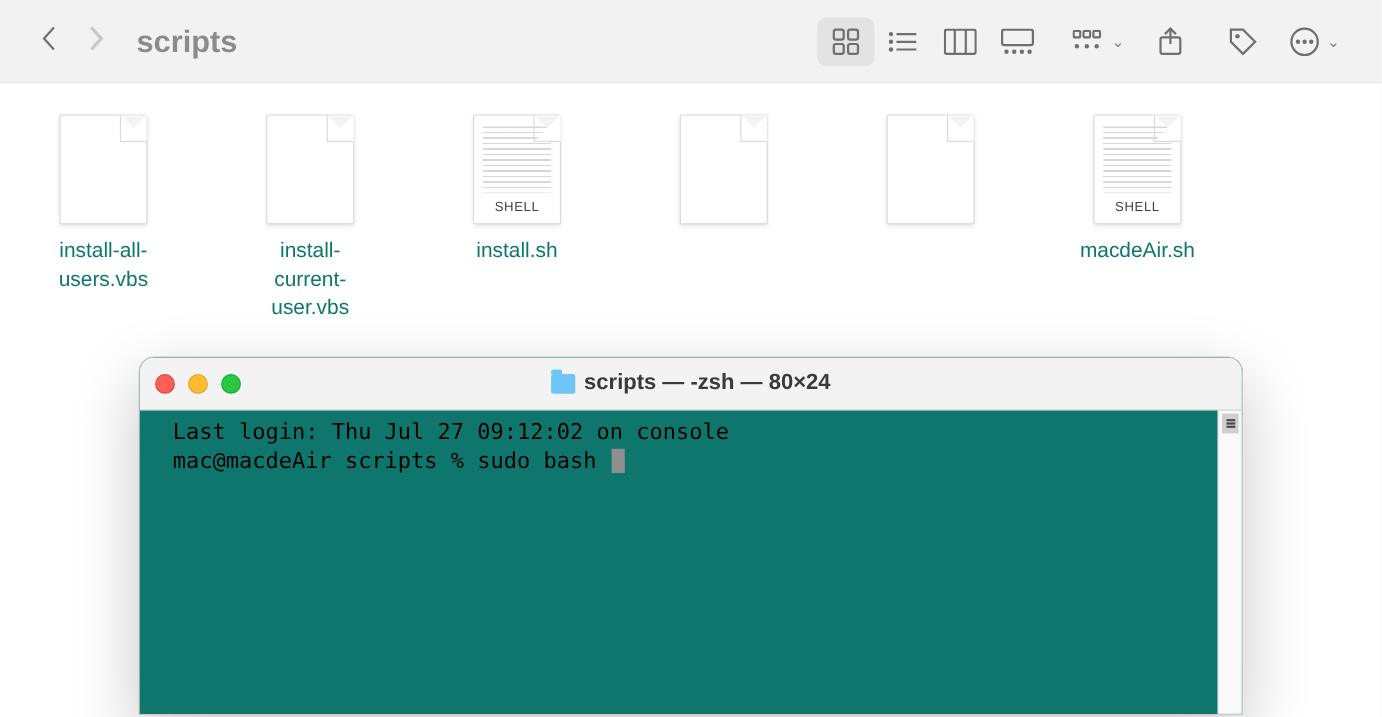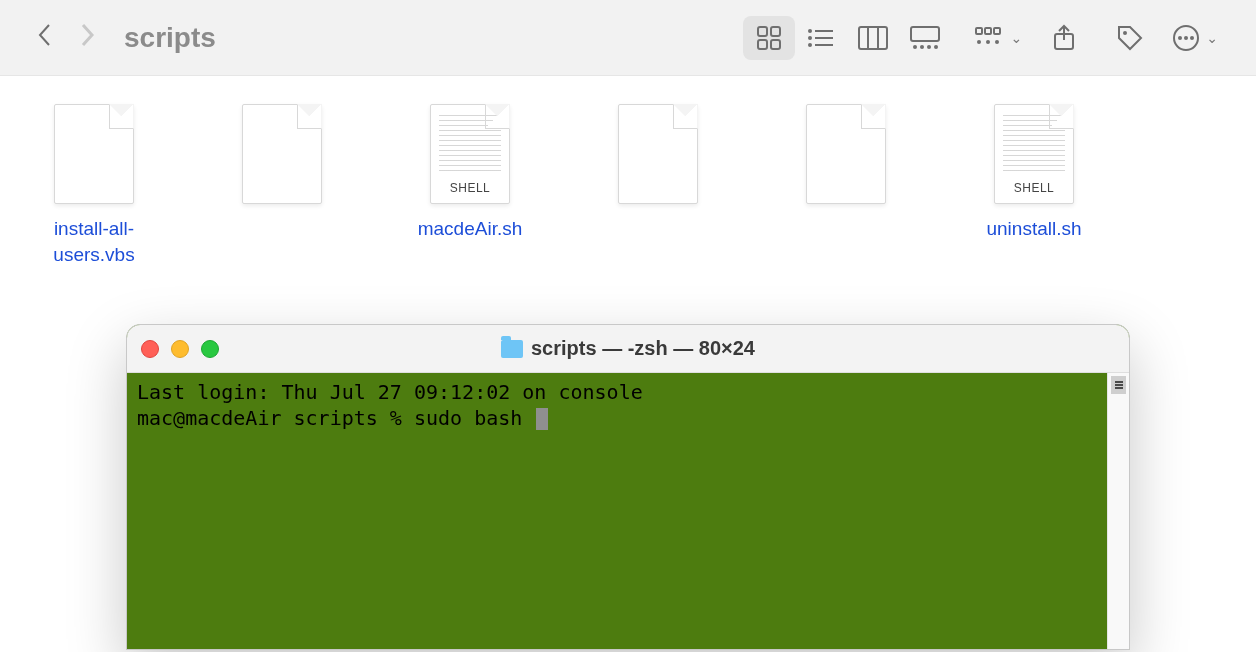--- a/index.html
+++ b/index.html
@@ -127,33 +127,33 @@
     height: 60px;
     background: repeating-linear-gradient(
       to bottom,
       #bcbcbc 0, #bcbcbc 1px,
       transparent 1px, transparent 5px
     );
     opacity: 0.6;
   }
   .file-label {
     font-size: 19px;
-    color: #1d4ed8;
+    color: #0f766e;
     line-height: 1.35;
     word-break: break-word;
   }
 
   
   .terminal {
     position: absolute;
     left: 126px;
     top: 324px;
     width: 1004px;
     height: 326px;
-    background: #4d7c0f;
+    background: #0f766e;
     border: 1px solid #c8c8c8;
     border-top-left-radius: 14px;
     border-top-right-radius: 14px;
     box-shadow: 0 22px 60px rgba(0,0,0,0.22);
     overflow: hidden;
   }
   .term-titlebar {
     height: 48px;
     background: #f3f3f3;
     border-bottom: 1px solid #dedede;
@@ -195,20 +195,21 @@
     position: absolute;
     top: -4px; left: 0;
     width: 10px; height: 4px;
     background: #6ec5f6;
     border-radius: 2px 2px 0 0;
   }
   .term-body {
     position: relative;
     height: calc(100% - 48px);
     display: flex;
+    padding-left: 20px;
   }
   .term-text {
     flex: 1;
     padding: 6px 10px;
     font-family: "Menlo", "SF Mono", "Consolas", monospace;
     font-size: 20px;
     line-height: 1.3;
     color: #000;
     white-space: pre;
   }
@@ -341,48 +342,49 @@
         <div class="fold-bg"></div>
         <div class="fold"></div>
       </div>
     <div class="file-label">install-all-users.vbs</div>
   </div>
   <div class="file-item">
     <div class="file-icon">
         <div class="fold-bg"></div>
         <div class="fold"></div>
       </div>
+    <div class="file-label">install-current-user.vbs</div>
   </div>
   <div class="file-item">
     <div class="file-icon shell" data-badge="SHELL">
         <div class="lines"></div>
         <div class="fold-bg"></div>
         <div class="fold"></div>
       </div>
-    <div class="file-label">macdeAir.sh</div>
+    <div class="file-label">install.sh</div>
   </div>
   <div class="file-item">
     <div class="file-icon">
         <div class="fold-bg"></div>
         <div class="fold"></div>
       </div>
   </div>
   <div class="file-item">
     <div class="file-icon">
         <div class="fold-bg"></div>
         <div class="fold"></div>
       </div>
   </div>
   <div class="file-item">
     <div class="file-icon shell" data-badge="SHELL">
         <div class="lines"></div>
         <div class="fold-bg"></div>
         <div class="fold"></div>
       </div>
-    <div class="file-label">uninstall.sh</div>
+    <div class="file-label">macdeAir.sh</div>
   </div>
 </div>
 
 <div class="terminal">
   <div class="term-titlebar">
     <div class="traffic-lights">
       <div class="tl red"></div>
       <div class="tl yellow"></div>
       <div class="tl green"></div>
     </div>

